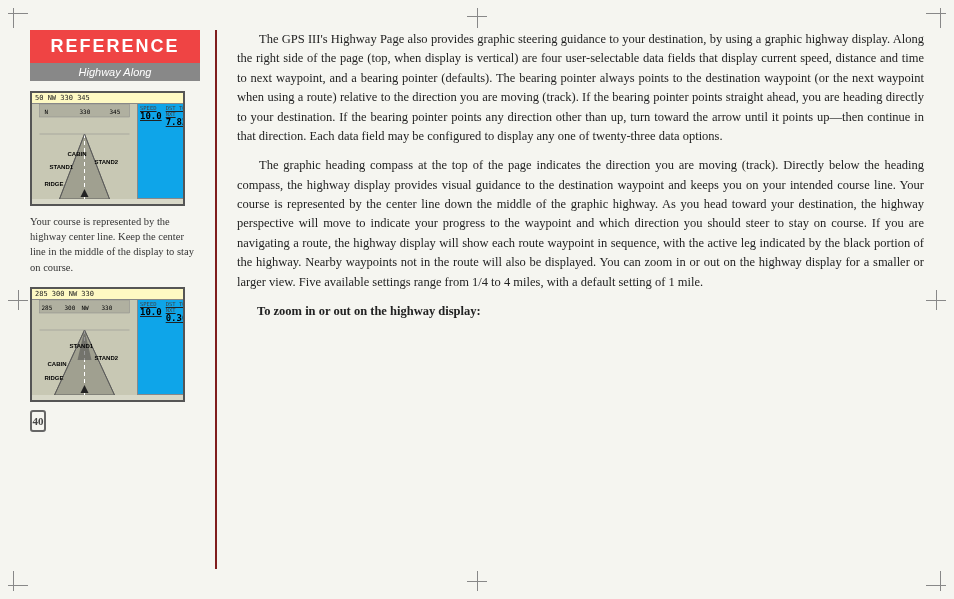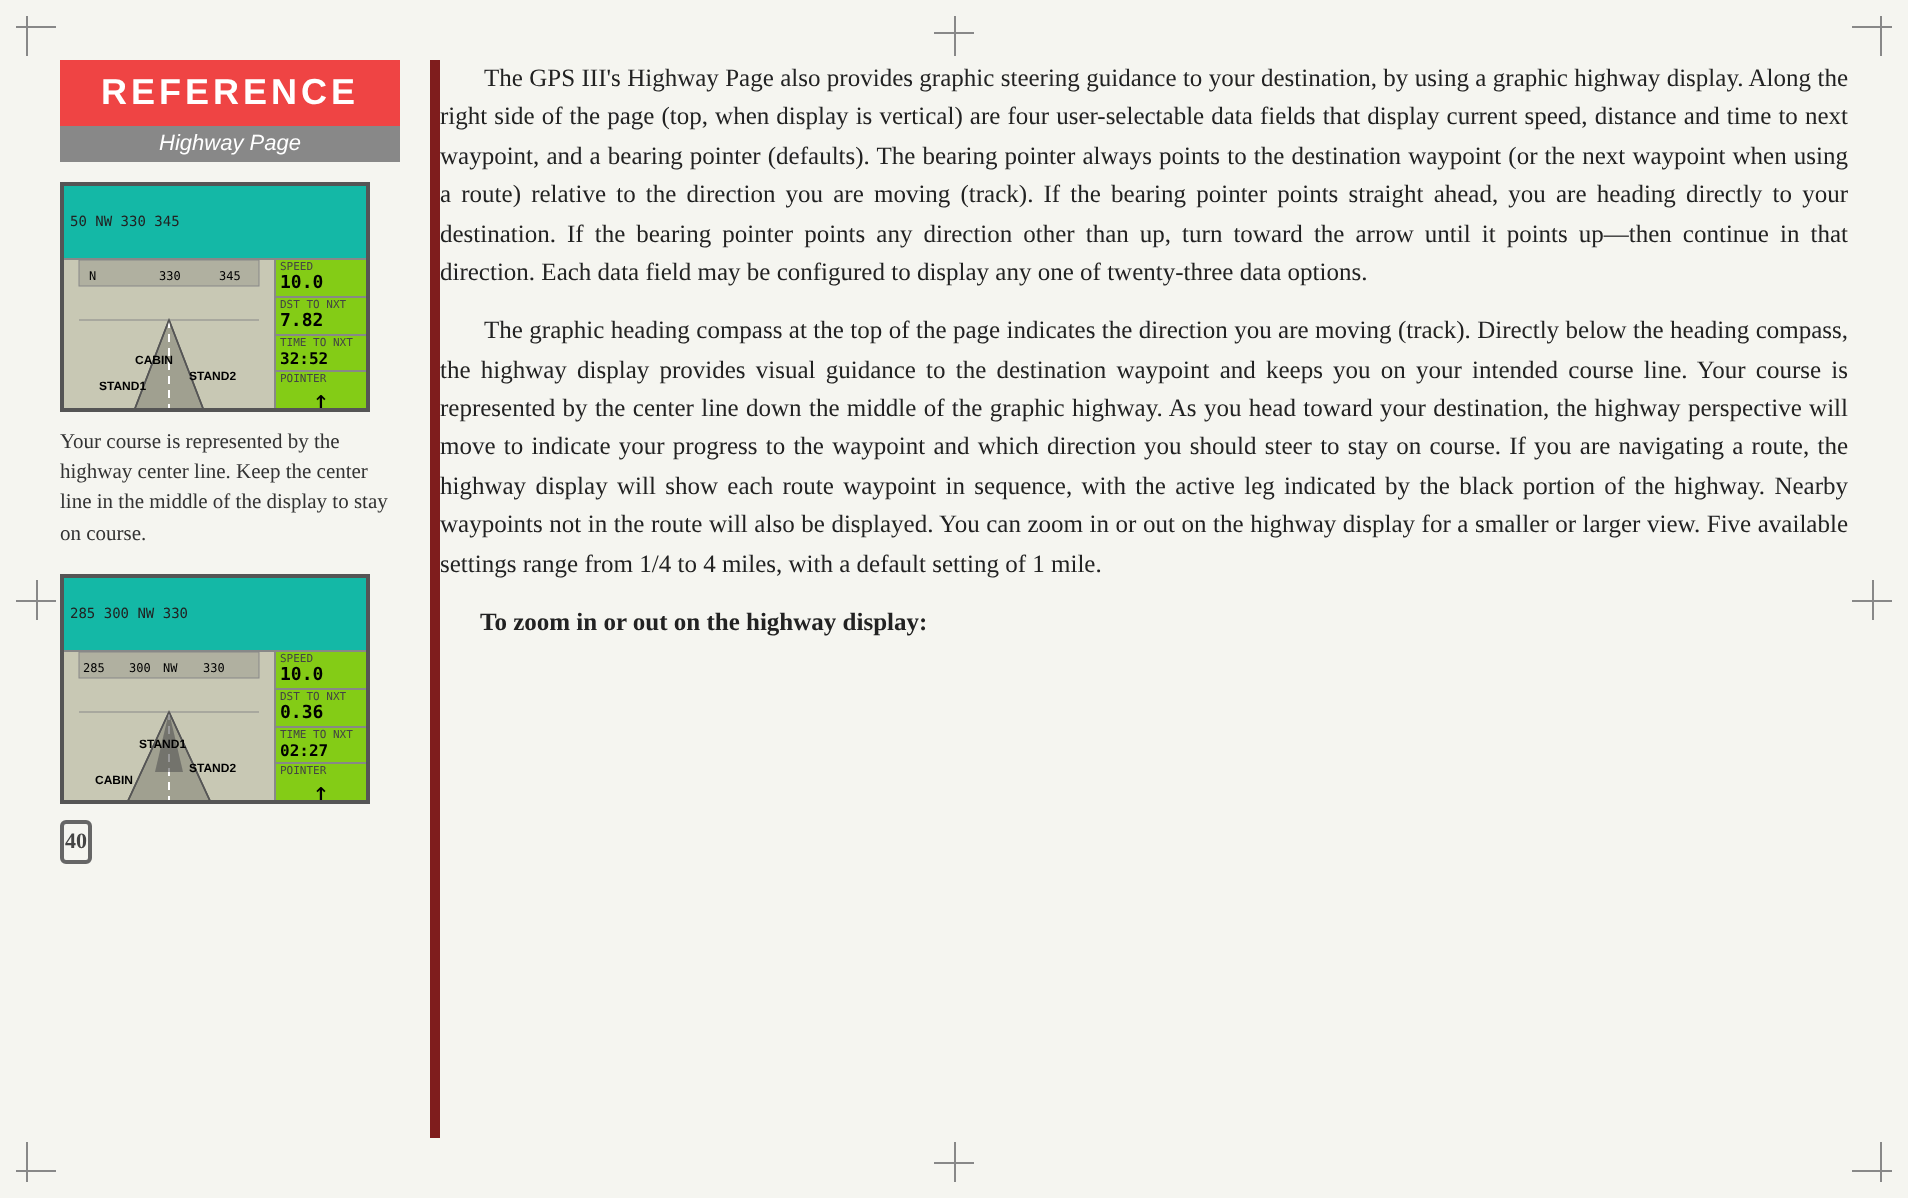--- a/index.html
+++ b/index.html
@@ -201,45 +201,46 @@
       height: 115px;
       overflow: hidden;
       position: relative;
       font-family: monospace;
       font-size: 8px;
     }
 
     .gps-screen-top-bar {
       display: flex;
       justify-content: space-between;
-      background: #14b8a6;
-      padding: 14px 3px;
+      background: #fef9c3;
+      padding: 1px 3px;
       font-size: 7px;
       border-bottom: 1px solid #888;
     }
 
     .gps-screen-data {
       display: flex;
       height: calc(100% - 16px);
     }
 
     .gps-highway-area {
       flex: 1;
       background: #c8c8b4;
       position: relative;
       overflow: hidden;
       border-right: 1px solid #888;
     }
 
     .gps-data-panel {
       width: 45px;
       display: flex;
-      flex-direction: column;
-      background: #84cc16;
+      flex-direction: row;
+      background: #0ea5e9;
       font-size: 7px;
+      text-decoration: underline;
     }
 
     .gps-data-row {
       border-bottom: 1px solid #888;
       padding: 1px 2px;
       font-family: monospace;
     }
 
     .gps-data-label {
       font-size: 5.5px;
@@ -270,21 +271,22 @@
       border-radius: 3px;
       font-size: 11px;
       font-weight: bold;
       color: #444;
       margin-top: 8px;
     }
 
     
     .main-content {
       flex: 1;
-      border-left: 5px solid #7f1d1d;
+      padding-left: 20px;
+      border-left: 2px solid #7f1d1d;
     }
 
     .main-content p {
       text-align: justify;
       line-height: 1.55;
       margin-bottom: 10px;
       font-size: 12.5px;
       color: #222;
       hyphens: auto;
     }
@@ -332,21 +334,21 @@
 <div class="corner-mark br"></div>
 <div class="top-center-cross"></div>
 <div class="bottom-center-cross"></div>
 <div class="right-center-cross"></div>
 <div class="left-center-cross"></div>
 
 <div class="page-layout">
 
   <div class="sidebar">
     <div class="reference-header">REFERENCE</div>
-    <div class="highway-page-subheader">Highway Page</div>
+    <div class="highway-page-subheader">Highway Along</div>
 
     <div class="gps-screen">
       <div class="gps-screen-top-bar">
         <span>50 NW 330 345</span>
       </div>
       <div class="gps-screen-data">
 
         <div class="gps-highway-area">
           <svg class="highway-svg" viewBox="0 0 90 95" xmlns="http://www.w3.org/2000/svg">
 

